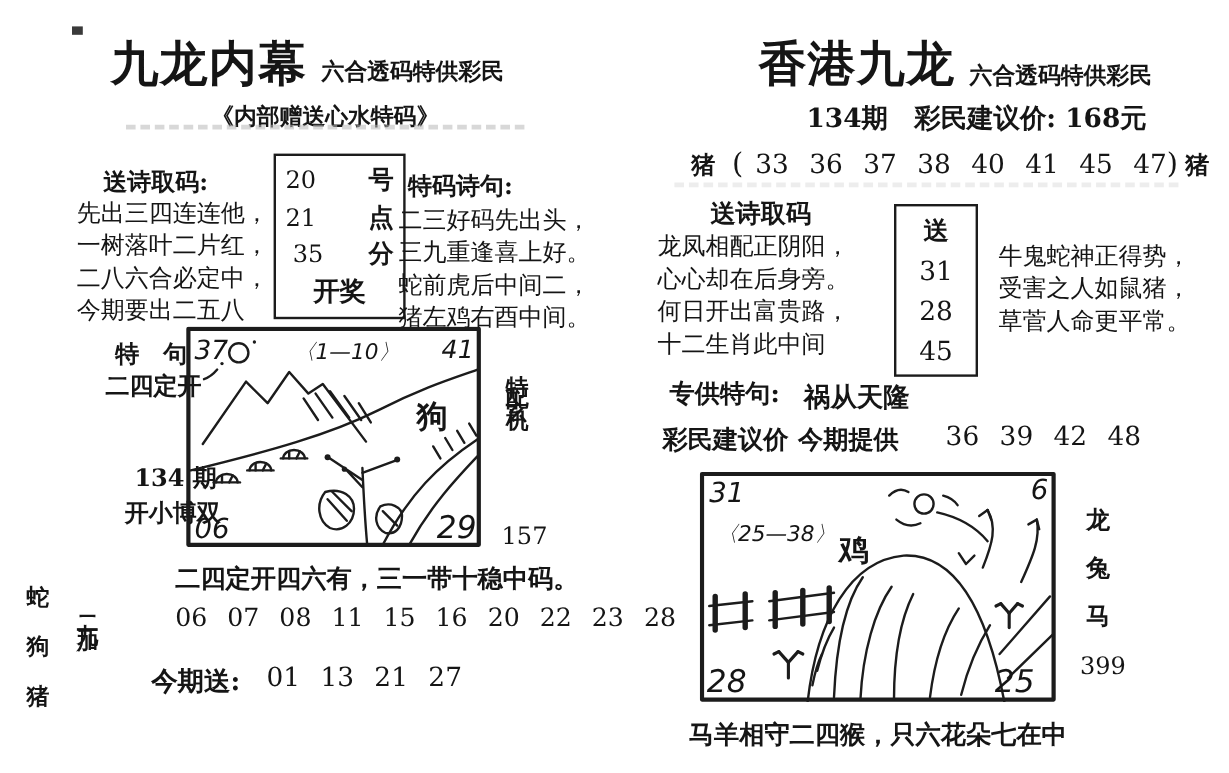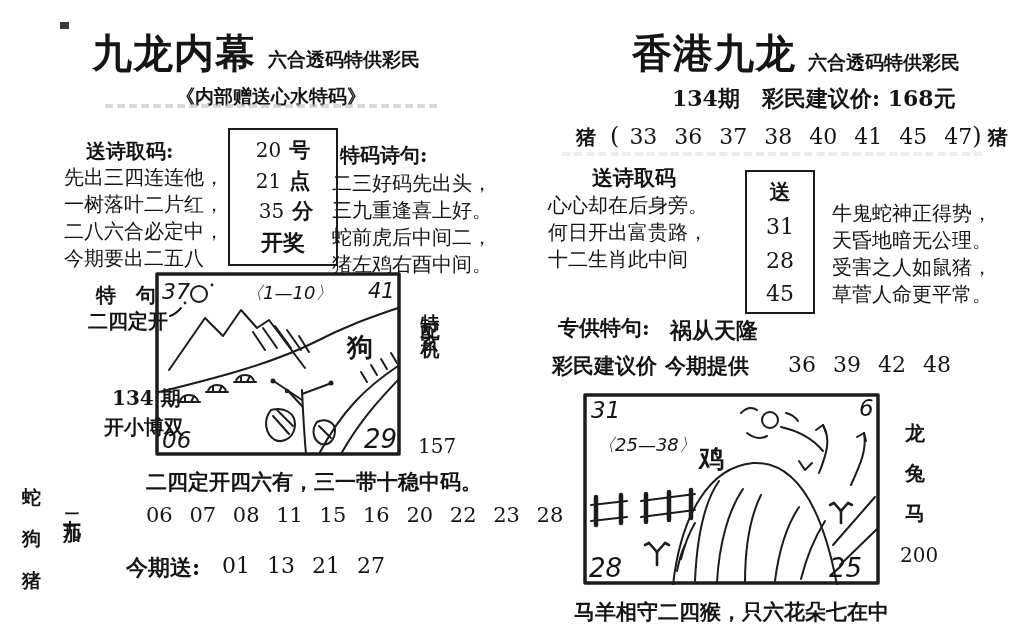--- a/index.html
+++ b/index.html
@@ -13,21 +13,21 @@
   #left-panel{left:0;}
   #right-panel{left:512px;}
 
   .big-title{font-size:40px;font-weight:bold;letter-spacing:1px;white-space:nowrap;}
   .title-sub{font-size:19px;font-weight:bold;white-space:nowrap;}
   .banner{font-size:19px;font-weight:bold;white-space:nowrap;}
   .faded-line{border-top:4px dashed #b9b9b9;opacity:.55;}
   .poem-hd{font-size:20px;font-weight:bold;white-space:nowrap;}
   .poem-line{font-size:20px;line-height:27px;white-space:nowrap;font-weight:500;}
   .ink-box{border:2px solid #1c1c1c;background:#fff;}
-  .time-row{display:flex;align-items:baseline;justify-content:center;gap:8px;}
+  .time-row{display:flex;align-items:baseline;justify-content:space-between;gap:8px;}
   .time-num{font-size:20px;font-family:"DejaVu Serif",serif;}
   .time-unit{font-size:21px;font-weight:bold;}
   .vert{writing-mode:vertical-rl;text-orientation:upright;white-space:nowrap;}
   .nums{font-size:21px;word-spacing:10px;white-space:nowrap;font-weight:500;}
   .label-b{font-size:20px;font-weight:bold;white-space:nowrap;}
   svg text{fill:#151515;}
   svg .stk{stroke:#1c1c1c;fill:none;stroke-width:2;stroke-linecap:round;stroke-linejoin:round;}
   svg .stk-thick{stroke:#1c1c1c;fill:none;stroke-width:4.5;stroke-linecap:round;}
   svg .dot{fill:#1c1c1c;stroke:none;}
   svg .sv-hand{font-style:italic;font-family:"DejaVu Sans",sans-serif;}
@@ -173,35 +173,35 @@
     <span style="font-size:24px;margin:0 10px 0 14px;">(</span>
     <span class="nums" style="font-size:22px;">33 36 37 38 40 41 45 47</span>
     <span style="font-size:24px;margin-left:auto;">)</span>
     <span class="label-b" style="font-size:20px;margin-left:6px;">猪</span>
   </div>
 
   <div class="abs faded-line" style="left:50px;top:152px;width:420px;opacity:.25;"></div>
 
   <div class="abs poem-hd" style="left:80px;top:164px;font-size:21px;">送诗取码</div>
   <div class="abs" style="left:36px;top:192px;">
+    <div class="poem-line">龙凤相配正阴阳，</div>
     <div class="poem-line">心心却在后身旁。</div>
     <div class="poem-line">何日开出富贵路，</div>
     <div class="poem-line">十二生肖此中间</div>
   </div>
 
   <div class="abs ink-box" style="left:233px;top:170px;width:66px;height:128px;padding:6px 0;display:flex;flex-direction:column;align-items:center;justify-content:space-between;">
     <span class="label-b" style="font-size:21px;">送</span>
     <span class="time-num" style="font-size:22px;">31</span>
     <span class="time-num" style="font-size:22px;">28</span>
     <span class="time-num" style="font-size:22px;">45</span>
   </div>
 
   <div class="abs" style="left:320px;top:200px;">
     <div class="poem-line">牛鬼蛇神正得势，</div>
-    <div class="poem-line">天昏地暗无公理。</div>
     <div class="poem-line">受害之人如鼠猪，</div>
     <div class="poem-line">草菅人命更平常。</div>
   </div>
 
   <div class="abs label-b" style="left:46px;top:314px;font-size:21px;">专供特句:</div>
   <div class="abs label-b" style="left:158px;top:316px;font-size:22px;">祸从天隆</div>
 
   <div class="abs label-b" style="left:40px;top:352px;font-size:21px;">彩民建议价</div>
   <div class="abs label-b" style="left:153px;top:352px;font-size:21px;">今期提供</div>
   <div class="abs nums" style="left:276px;top:352px;font-size:22px;">36 39 42 48</div>
@@ -265,16 +265,16 @@
         <path d="M258,118 l7,-8"></path>
         <path d="M265,110 l4,2"></path>
     </g>
     <text x="6" y="184" font-size="26" class="sv-hand">28</text>
     <text x="246" y="184" font-size="26" class="sv-hand">25</text>
   </svg>
 
   <div class="abs label-b" style="left:393px;top:420px;font-size:20px;">龙</div>
   <div class="abs label-b" style="left:393px;top:460px;font-size:20px;">兔</div>
   <div class="abs label-b" style="left:393px;top:500px;font-size:20px;">马</div>
-  <div class="abs" style="left:388px;top:543px;font-size:20px;">200</div>
+  <div class="abs" style="left:388px;top:543px;font-size:20px;">399</div>
 
   <div class="abs poem-line" style="left:62px;top:598px;font-size:21px;font-weight:bold;">马羊相守二四猴，只六花朵七在中</div>
 </div>
 
 </body></html>

